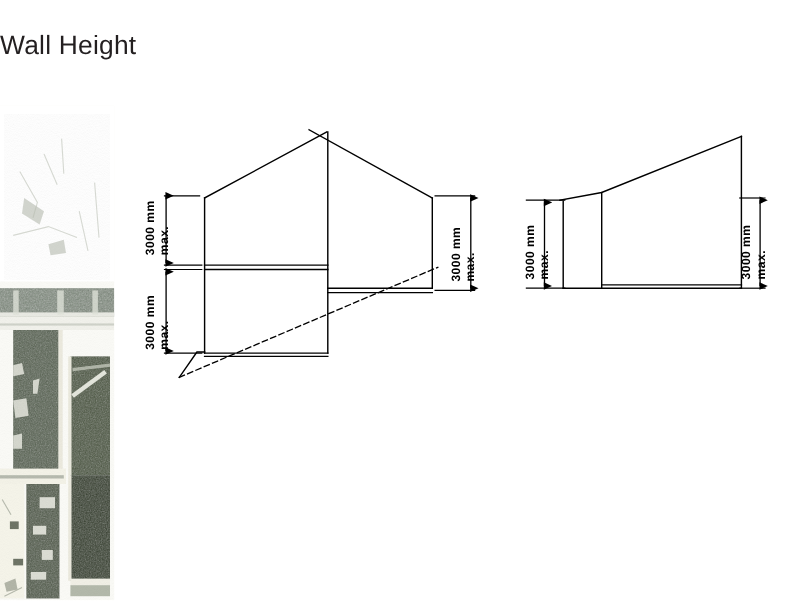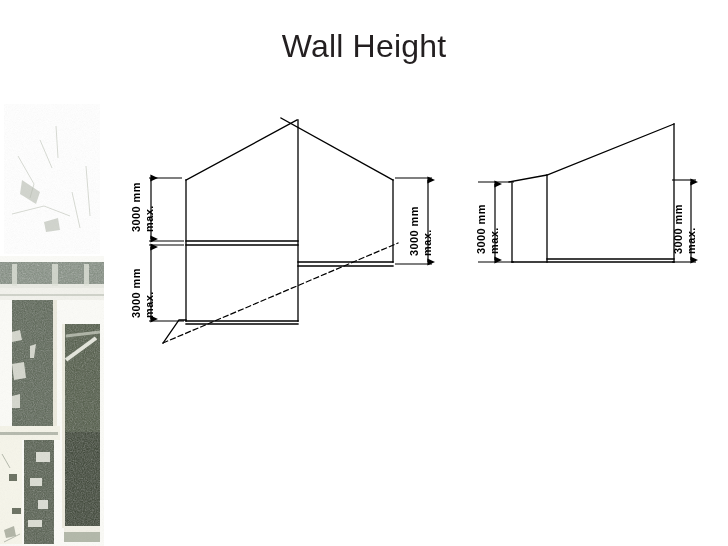--- a/index.html
+++ b/index.html
@@ -23,23 +23,22 @@
     height: 546px;
     background: #ffffff;
   }
 
   
   #slide-title {
     position: absolute;
     left: 0;
     top: 28px;
     width: 728px;
-    text-align: center;
     font-family: "Liberation Sans", sans-serif;
-    font-size: 32px;
+    font-size: 24px;
     font-weight: normal;
     color: #231f20;
     letter-spacing: 0.2px;
     white-space: nowrap;
   }
 
   
   #photo {
     position: absolute;
     left: 0px;

